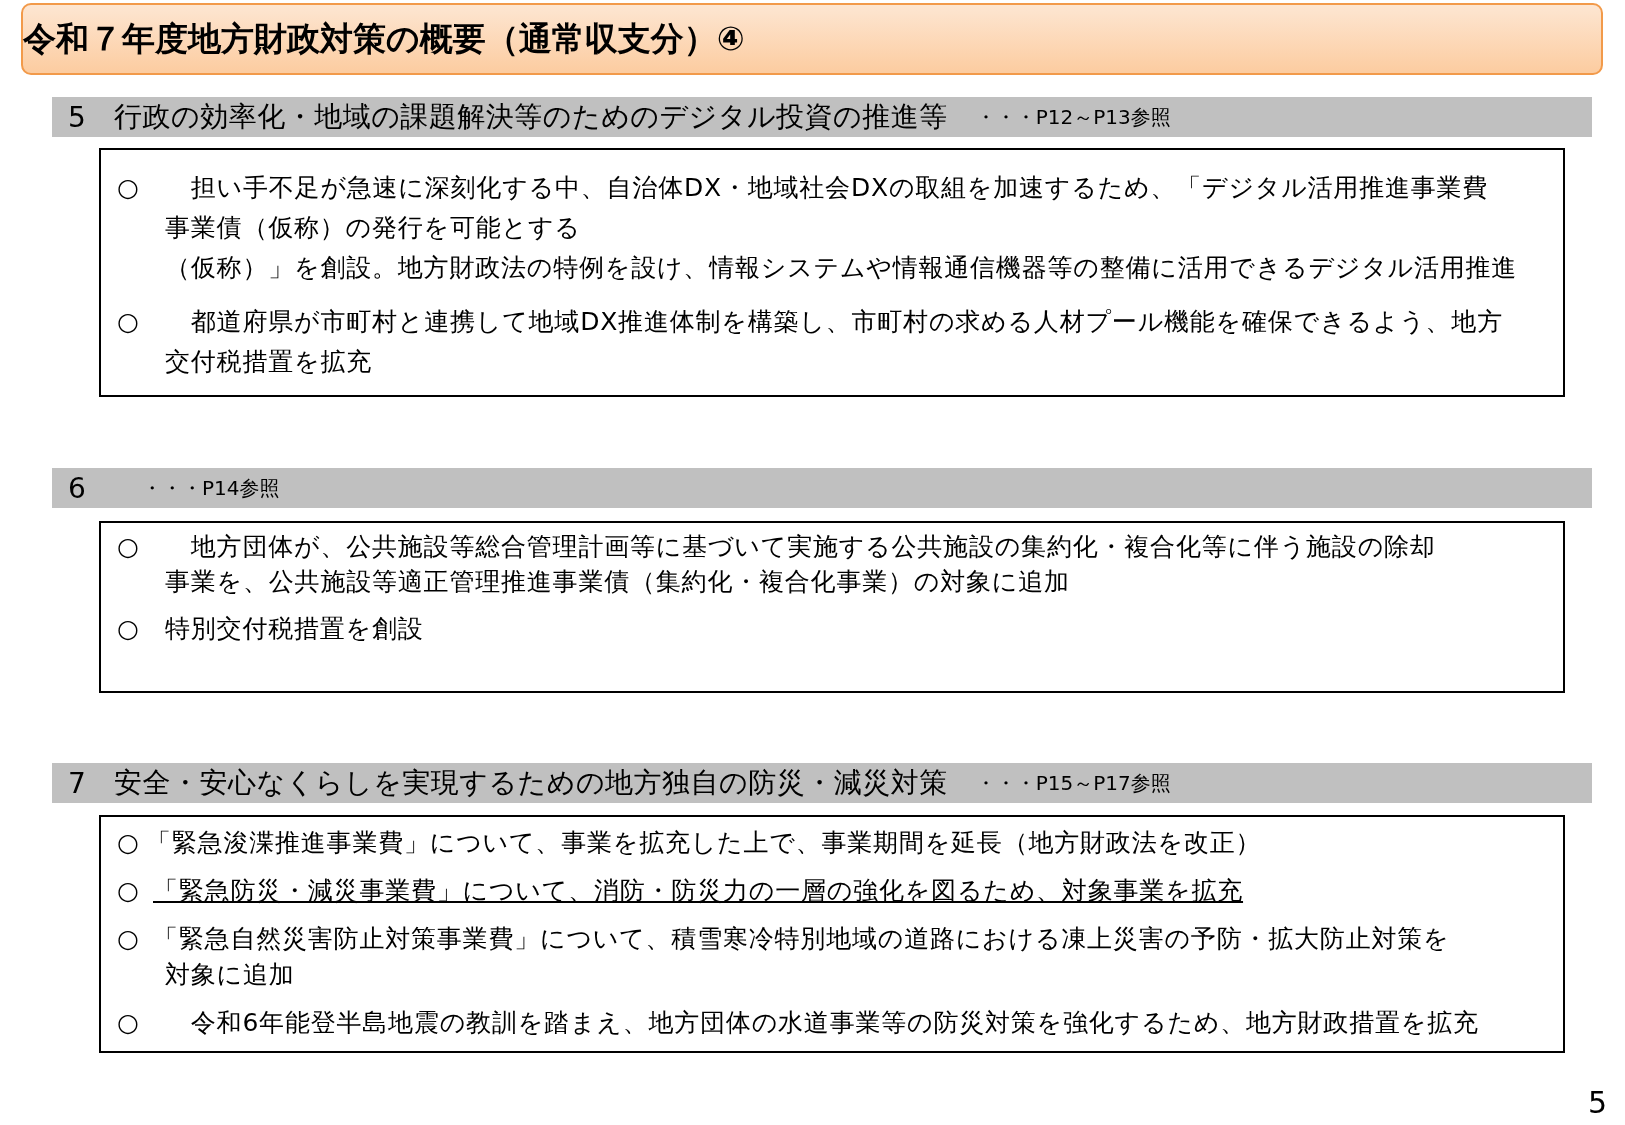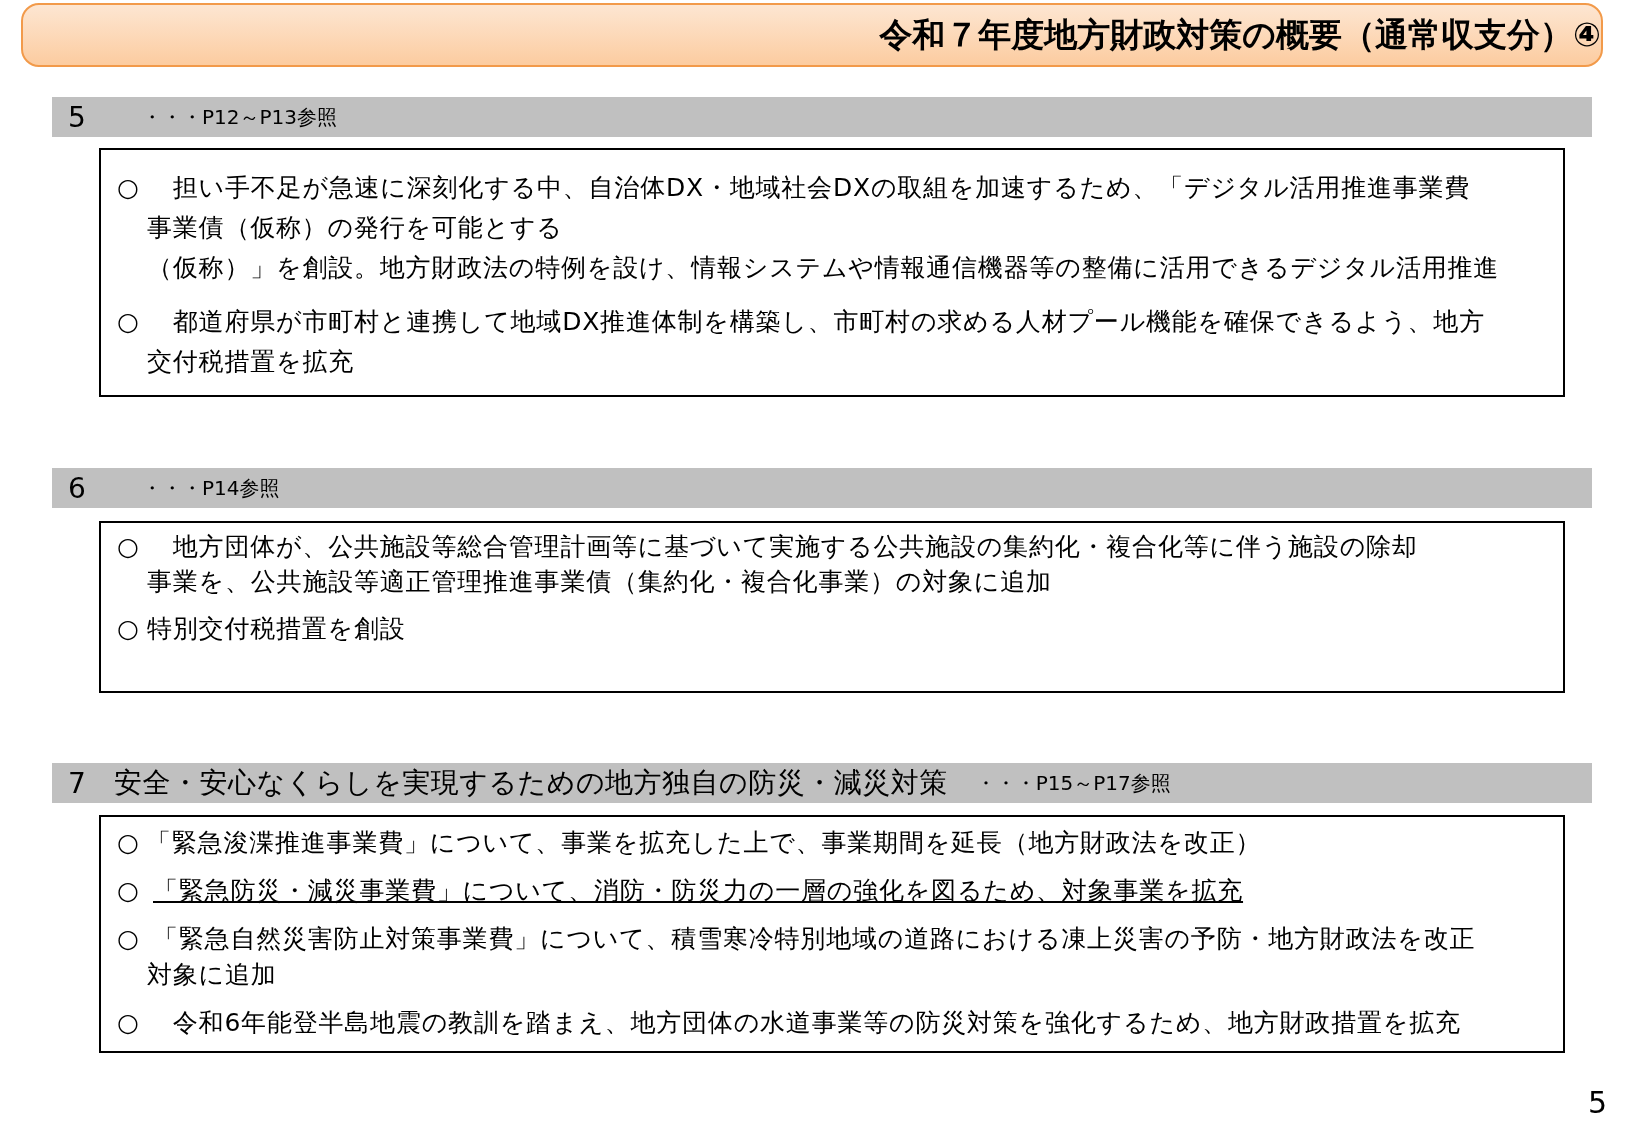--- a/index.html
+++ b/index.html
@@ -1,43 +1,44 @@
 <!DOCTYPE html>
 <html><head>
 <meta charset="utf-8">
 <style>
   html, body { margin:0; padding:0; background:#ffffff; }
   body { width:1625px; height:1125px; position:relative; overflow:hidden;
          font-family:"DejaVu Sans","Liberation Sans",sans-serif; color:#000; }
-  .title-box { position:absolute; left:21px; top:3px; width:1582px; height:64px;
-    border:2px solid #f29a4a; border-radius:18px; box-sizing:border-box;
+  .title-box { position:absolute; left:21px; top:3px; width:1582px; height:72px;
+    border:2px solid #f29a4a; border-radius:10px; box-sizing:border-box;
     background:linear-gradient(to bottom,#fde6d2 0%,#fccca0 100%);
-    display:flex; align-items:center; justify-content:flex-end; }
+    display:flex; align-items:center; justify-content:flex-start; }
   .title-text { font-weight:bold; font-size:33px; letter-spacing:0px; color:#000; }
   .section-bar { position:absolute; left:52px; width:1540px; height:40px;
     background:#c0c0c0; display:flex; align-items:center; box-sizing:border-box; padding-left:16px; }
   .section-num { font-size:28px; width:46px; }
   .section-title { font-size:28px; letter-spacing:0.5px; }
   .section-ref { font-size:20px; margin-left:28px; }
   .content-box { position:absolute; left:99px; width:1466px; border:2px solid #000;
     box-sizing:border-box; background:#fff; }
   .item { position:relative; font-size:25px; letter-spacing:0.8px; }
   .item .marker { position:absolute; left:16px; top:0; }
-  .item .text { display:block; padding-left:46px; padding-right:12px; }
+  .item .text { display:block; padding-left:64px; padding-right:12px; }
   .page-num { position:absolute; left:1588px; top:1085px; font-size:30px; }
 </style>
 </head>
 <body>
 
 <div class="title-box">
   <span class="title-text">令和７年度地方財政対策の概要（通常収支分）④</span>
 </div>
 
 <div class="section-bar" style="top:97px;">
   <span class="section-num">5</span>
+  <span class="section-title">行政の効率化・地域の課題解決等のためのデジタル投資の推進等</span>
   <span class="section-ref">・・・P12～P13参照</span>
 </div>
 <div class="content-box" style="top:148px;height:249px;padding-top:18px;">
   <div class="item" style="line-height:40px;">
     <span class="marker">○</span>
     <span class="text">　担い手不足が急速に深刻化する中、自治体DX・地域社会DXの取組を加速するため、「デジタル活用推進事業費</span>
     <span class="text">事業債（仮称）の発行を可能とする</span>
     <span class="text">（仮称）」を創設。地方財政法の特例を設け、情報システムや情報通信機器等の整備に活用できるデジタル活用推進</span>
   </div>
   <div class="item" style="line-height:40px;margin-top:14px;">
@@ -72,21 +73,21 @@
   <div class="item" style="line-height:36px;">
     <span class="marker">○</span>
     <span class="text" style="padding-left:24px;margin-left:21px;">「緊急浚渫推進事業費」について、事業を拡充した上で、事業期間を延長（地方財政法を改正）</span>
   </div>
   <div class="item" style="line-height:36px;margin-top:12px;">
     <span class="marker">○</span>
     <span class="text" style="padding-left:52px;text-decoration:underline;">「緊急防災・減災事業費」について、消防・防災力の一層の強化を図るため、対象事業を拡充</span>
   </div>
   <div class="item" style="line-height:36px;margin-top:12px;">
     <span class="marker">○</span>
-    <span class="text" style="padding-left:52px;">「緊急自然災害防止対策事業費」について、積雪寒冷特別地域の道路における凍上災害の予防・地方財政法を改正</span>
+    <span class="text" style="padding-left:52px;">「緊急自然災害防止対策事業費」について、積雪寒冷特別地域の道路における凍上災害の予防・拡大防止対策を</span>
     <span class="text">対象に追加</span>
   </div>
   <div class="item" style="line-height:36px;margin-top:12px;">
     <span class="marker">○</span>
     <span class="text">　令和6年能登半島地震の教訓を踏まえ、地方団体の水道事業等の防災対策を強化するため、地方財政措置を拡充</span>
   </div>
 </div>
 
 <div class="page-num">5</div>
 

